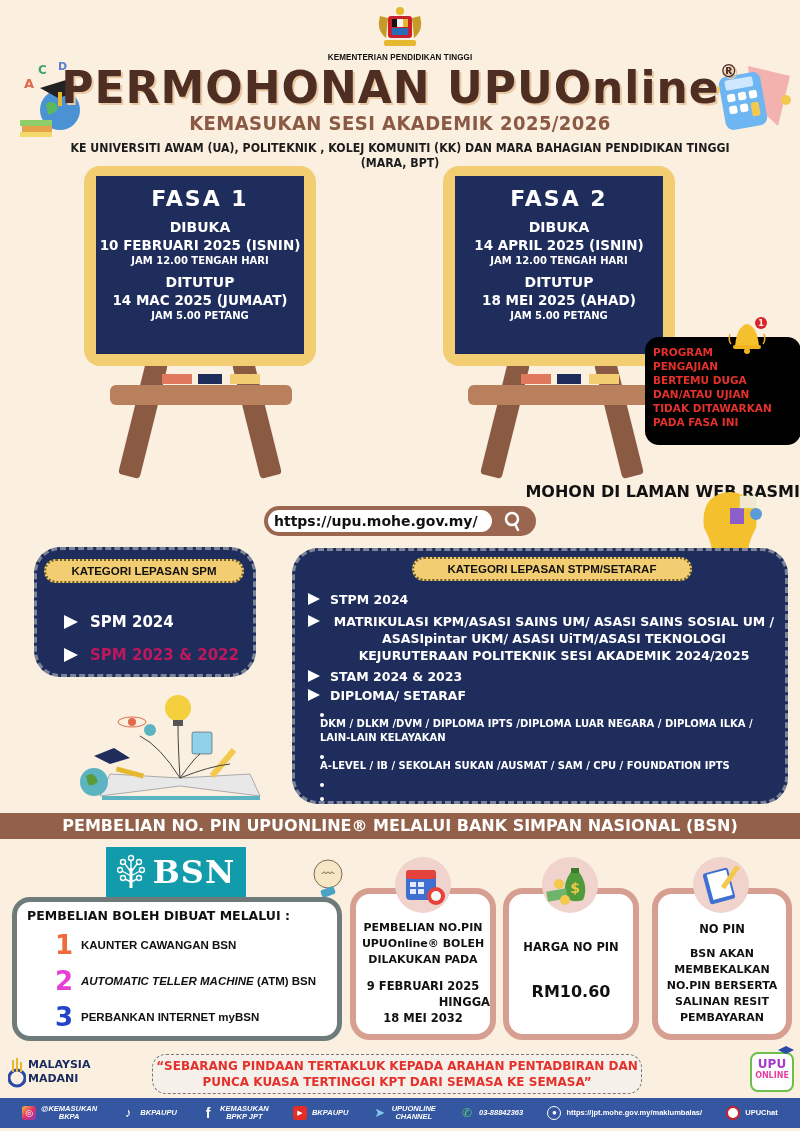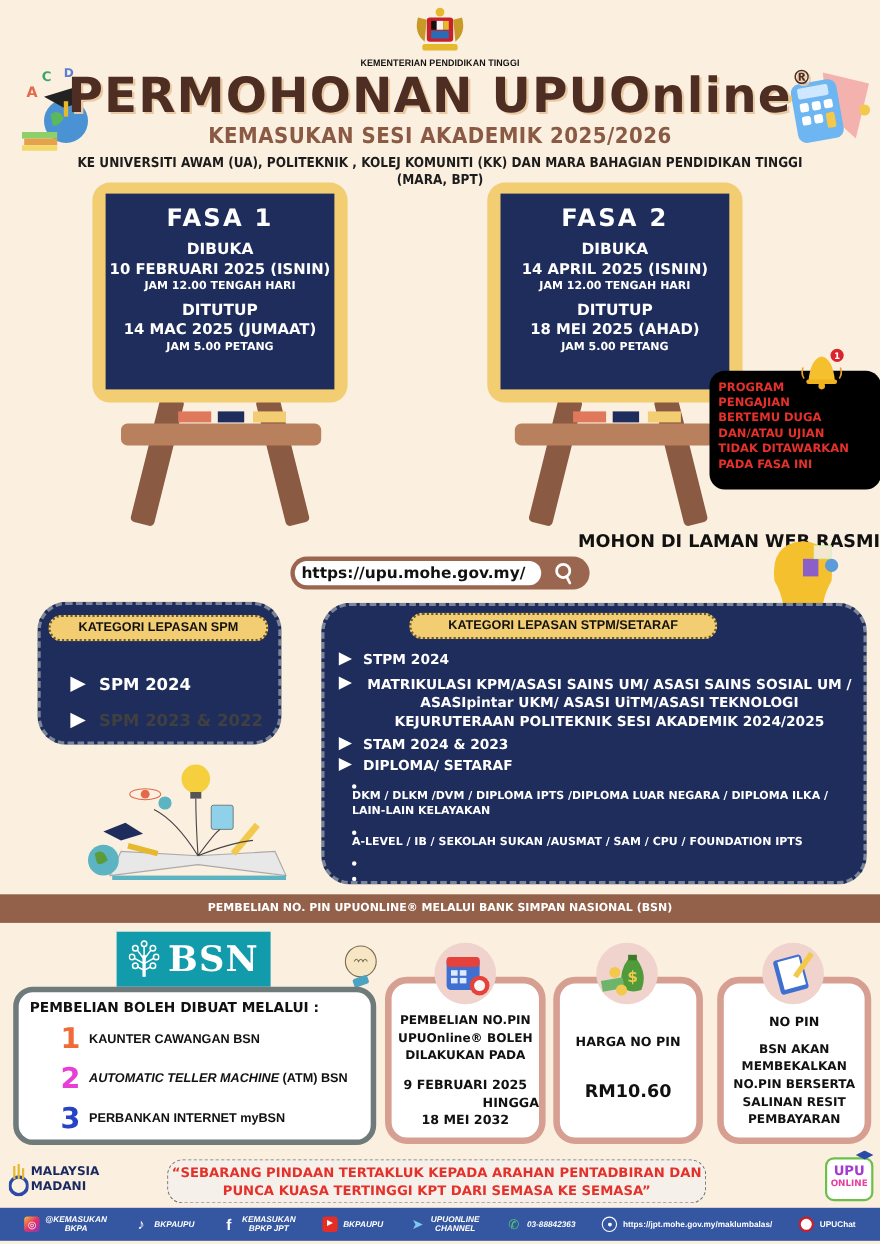--- a/index.html
+++ b/index.html
@@ -50,21 +50,21 @@
   .cat-box { background: #1f2d5c; border: 3px dashed #7c8597; border-radius: 26px; color: #fff; font-family: "DejaVu Sans", sans-serif; }
   .cat-pill { background: #f2cd72; border: 2px dotted #6b5a2a; border-radius: 16px; color: #111; font-weight: bold; font-size: 11.5px; text-align: center; height: 24px; line-height: 20px; }
   .cat-item { display: flex; align-items: flex-start; font-weight: bold; text-align: center; }
   .arrow { display: inline-block; width: 0; height: 0; border-top: 7px solid transparent; border-bottom: 7px solid transparent; border-left: 14px solid #fff; margin-right: 12px; flex-shrink: 0; }
   .arrow.sm { border-top-width: 6px; border-bottom-width: 6px; border-left-width: 12px; margin-right: 10px; margin-top: 1px; }
   .sub-list { margin-left: 30px; }
   .sub-item { display: flex; font-size: 10px; font-weight: bold; line-height: 14px; margin-bottom: 5px; flex-direction: column; }
   .sub-item .dot { width: 4px; height: 4px; background: #fff; border-radius: 50%; margin: 5px 9px 0 0; flex-shrink: 0; }
 
   
-  .band { left: 0; top: 813px; width: 800px; height: 26px; background: #93614a; color: #fff; text-align: center; font-weight: bold; font-size: 10px; line-height: 26px; font-family: "DejaVu Sans", sans-serif; }
+  .band { left: 0; top: 813px; width: 800px; height: 26px; background: #93614a; color: #fff; text-align: center; font-weight: bold; font-size: 16px; line-height: 26px; font-family: "DejaVu Sans", sans-serif; }
   .bsn-logo { left: 106px; top: 847px; width: 140px; height: 50px; background: #129cab; color: #fff; display: flex; align-items: center; justify-content: center; gap: 8px; }
   .bsn-logo .txt { font-family: "DejaVu Serif", serif; font-size: 32px; font-weight: bold; letter-spacing: 1px; }
   .bsn-box { left: 12px; top: 897px; width: 330px; height: 144px; background: #fff; border: 5px solid #6f7a7a; border-radius: 18px; padding: 6px 10px; }
   .bsn-head { font-size: 12.5px; font-weight: bold; color: #111; font-family: "DejaVu Sans", sans-serif; }
   .bsn-row { display: flex; align-items: center; margin-top: 8px; margin-left: 28px; }
   .bsn-num { font-size: 26px; font-weight: 900; width: 22px; font-family: "DejaVu Sans", sans-serif; line-height: 28px; }
   .bsn-label { font-size: 11.5px; font-weight: bold; color: #111; margin-left: 4px; }
   .bulb-small { left: 310px; top: 858px; width: 36px; height: 44px; }
 
   .info-card { background: #fff; border: 6px solid #d79f91; border-radius: 20px; text-align: center; font-weight: bold; font-family: "DejaVu Sans", sans-serif; color: #111; }
@@ -194,21 +194,21 @@
   <rect x="50" y="8" width="16" height="12" fill="#f4e7d1" stroke="#bfa" stroke-width="0.5"></rect>
   <circle cx="66" cy="26" r="6" fill="#5b9bd9"></circle>
 </svg>
 
 <div class="abs cat-box" style="left:34px; top:547px; width:222px; height:130px;"></div>
 <div class="abs cat-pill" style="left:44px; top:559px; width:200px;">KATEGORI LEPASAN SPM</div>
 <div class="abs cat-item" style="left:64px; top:613px; color:#fff; font-size:15px; font-family:'DejaVu Sans',sans-serif;">
   <span class="arrow" style="margin-top:2px;"></span>
   <span>SPM 2024</span>
 </div>
-<div class="abs cat-item" style="left:64px; top:646px; color:#404040; font-size:15px; font-family:'DejaVu Sans',sans-serif;">
+<div class="abs cat-item" style="left:64px; top:646px; color:#be185d; font-size:15px; font-family:'DejaVu Sans',sans-serif;">
   <span class="arrow" style="margin-top:2px;"></span>
   <span>SPM 2023 &amp; 2022</span>
 </div>
 
 <svg class="abs" style="left:80px; top:686px; width:200px; height:120px;" viewBox="0 0 200 120">
   <path d="M20 110 L100 100 L180 110 L170 88 L100 92 L30 88Z" fill="#e8e8e8" stroke="#aaa"></path>
   <rect x="22" y="110" width="158" height="4" fill="#5cb4c2"></rect>
   <circle cx="98" cy="22" r="13" fill="#f5cf3e"></circle>
     <rect x="93" y="34" width="10" height="6" fill="#555"></rect>
   <circle cx="52" cy="36" r="4" fill="#e26a4a"></circle>
@@ -217,21 +217,21 @@
   <rect x="112" y="46" width="20" height="22" rx="2" fill="#8fd1e8" stroke="#333" stroke-width="0.5"></rect>
   <polygon points="14,70 34,62 50,72 30,78" fill="#1f2d5c"></polygon>
   <circle cx="14" cy="96" r="14" fill="#5cb4c2"></circle>
     <path d="M6 90 Q14 84 18 96 Q10 102 8 98Z" fill="#5c9b3c"></path>
   <rect x="36" y="84" width="28" height="5" fill="#e5b82d" transform="rotate(15 50 86)"></rect>
   <rect x="140" y="60" width="6" height="34" fill="#f2c94c" transform="rotate(40 143 77)"></rect>
   <path d="M100 92 Q80 60 60 50 M100 92 Q98 60 98 40 M100 92 Q116 70 120 68 M100 92 Q130 80 150 78" stroke="#444" fill="none" stroke-width="1"></path>
 </svg>
 
 <div class="abs cat-box" style="left:292px; top:548px; width:496px; height:256px;"></div>
-<div class="abs cat-pill" style="left:372px; top:557px; width:280px;">KATEGORI LEPASAN STPM/SETARAF</div>
+<div class="abs cat-pill" style="left:412px; top:557px; width:280px;">KATEGORI LEPASAN STPM/SETARAF</div>
 <div class="abs cat-item" style="left:308px; top:592px; width:470px; color:#fff; font-size:12.5px; font-family:'DejaVu Sans',sans-serif;">
   <span class="arrow sm"></span>
   <span>STPM 2024</span>
 </div>
 <div class="abs cat-item" style="left:308px; top:613px; width:470px; color:#fff; font-size:12.5px; line-height:17px; font-family:'DejaVu Sans',sans-serif;">
   <span class="arrow sm" style="margin-top:2px;"></span>
   <span>MATRIKULASI KPM/ASASI SAINS UM/ ASASI SAINS SOSIAL UM / ASASIpintar UKM/ ASASI UiTM/ASASI TEKNOLOGI KEJURUTERAAN POLITEKNIK SESI AKADEMIK 2024/2025</span>
 </div>
 <div class="abs cat-item" style="left:308px; top:669px; width:470px; color:#fff; font-size:12.5px; font-family:'DejaVu Sans',sans-serif;">
   <span class="arrow sm"></span>

